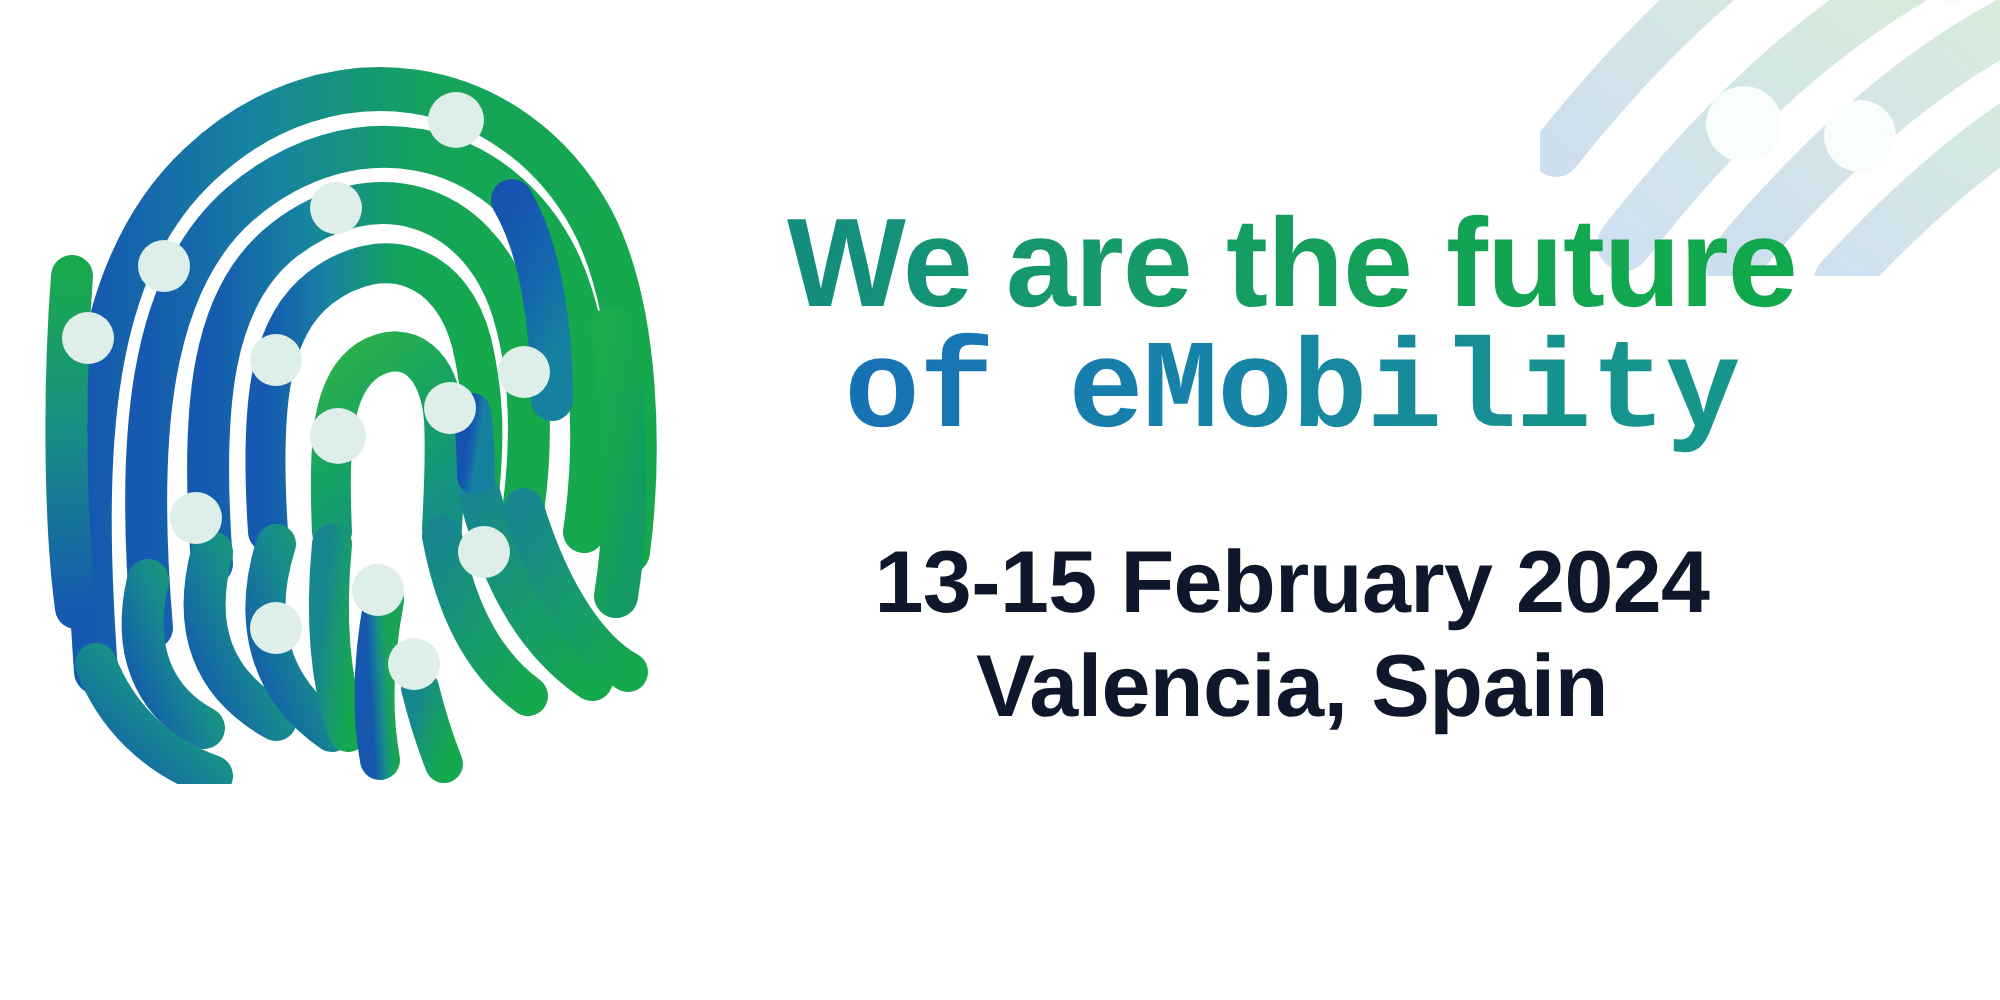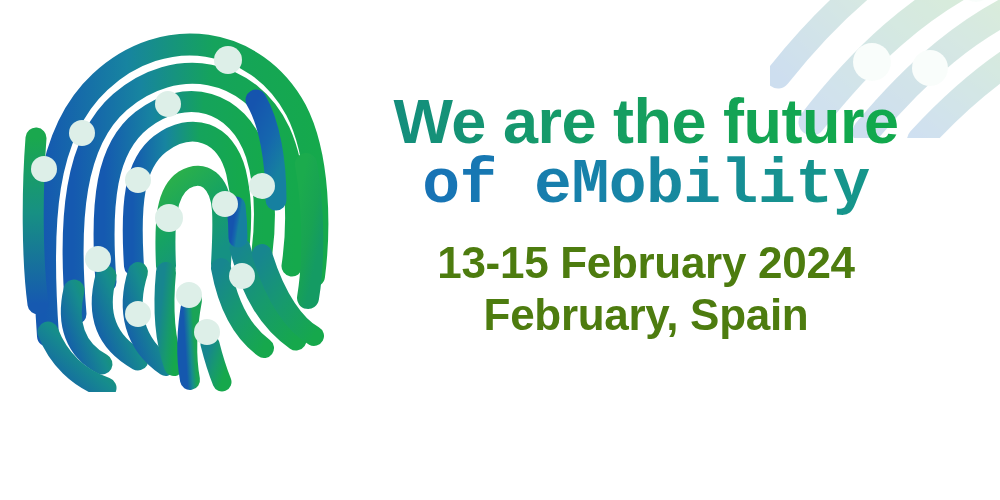--- a/index.html
+++ b/index.html
@@ -45,39 +45,39 @@
     left: 336px;
     top: 84px;
     width: 620px;
     text-align: center;
   }
   #headline {
     font-size: 63px;
     font-weight: 700;
     line-height: 1.03;
     letter-spacing: -0.5px;
-    margin: 5px;
+    margin: 16px;
   }
   .headline-line {
     display: block;
     background-clip: text;
     -webkit-background-clip: text;
     color: transparent;
     -webkit-text-fill-color: transparent;
   }
   #headline-line-1 {
     background-image: linear-gradient(95deg, #12897f 0%, #14907a 14%, #169a6a 34%, #14a158 58%, #12a84e 80%, #10a94b 100%);
   }
   #headline-line-2 {
     background-image: linear-gradient(95deg, #1668b4 0%, #1775b5 18%, #1783a8 44%, #16928f 72%, #159a86 100%);
     font-family: Liberation Mono, monospace;
   }
   #date-block {
-    margin-top: 18px;
-    color: #4d7c0f;
+    margin-top: 36px;
+    color: #0f172a;
     font-size: 44px;
     font-weight: 700;
     line-height: 1.18;
     letter-spacing: -0.3px;
   }
   .date-line { display: block; }
 </style>
 </head>
 <body>
 
@@ -210,17 +210,17 @@
   </svg>
 
   <div id="text-block">
     <h1 id="headline">
       <span class="headline-line" id="headline-line-1">We are the future</span>
       <span class="headline-line" id="headline-line-2">of eMobility</span>
     </h1>
 
     <div id="date-block">
       <span class="date-line">13-15 February 2024</span>
-      <span class="date-line">February, Spain</span>
+      <span class="date-line">Valencia, Spain</span>
     </div>
   </div>
 
 </div>
 
 </body></html>

